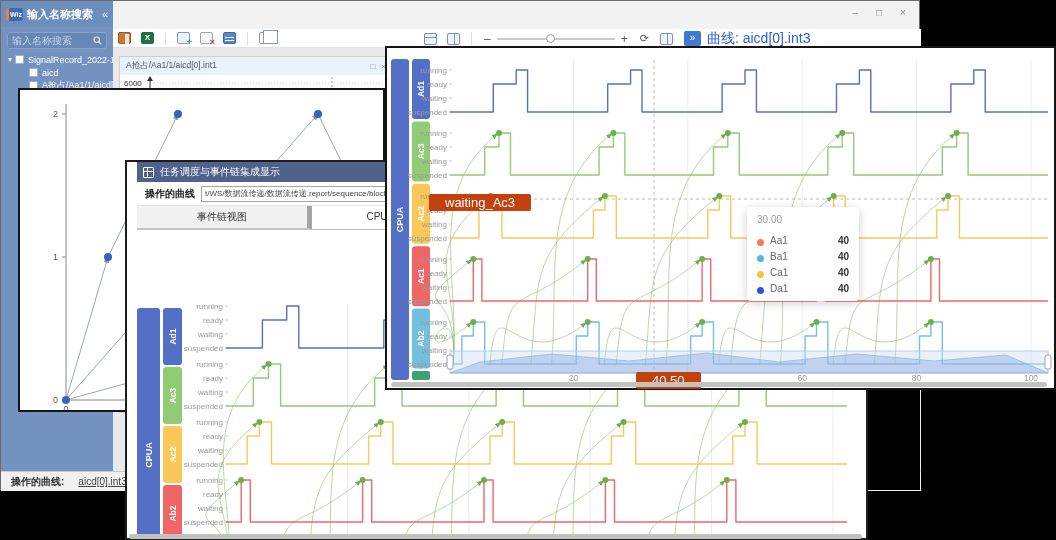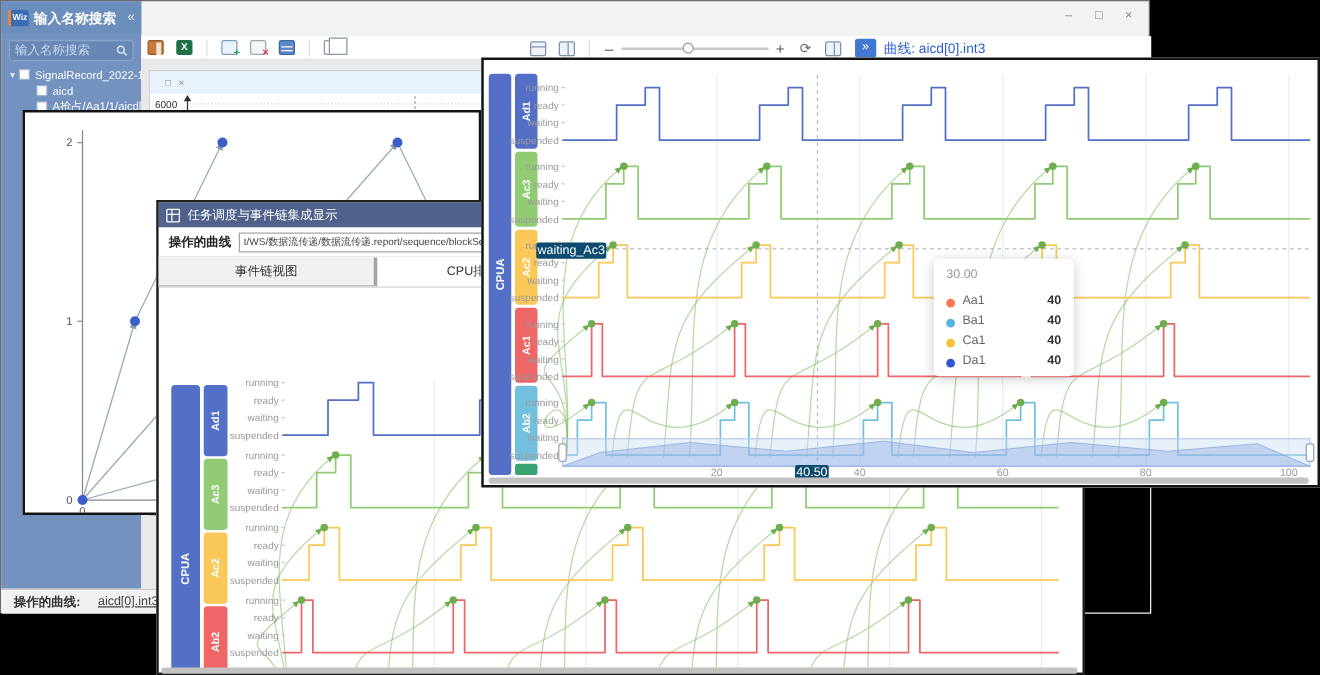--- a/index.html
+++ b/index.html
@@ -50,55 +50,55 @@
   .ic-panel { border:1px solid #7d90ad; background:#eef3fa; }
   .ic-panel.h:after{content:"";position:absolute;left:0;right:0;top:3px;height:1px;background:#7d90ad;}
   .ic-panel.v:after{content:"";position:absolute;top:0;bottom:0;left:6px;width:1px;background:#7d90ad;}
   #right-tools { position:absolute; left:306px; top:0; height:19px; display:flex; align-items:center; }
   #zoom-minus,#zoom-plus { color:#555; font-size:12px; margin:0 6px; }
   #slider-track { width:118px; height:2px; background:#c9c9c9; border-radius:1px; position:relative; }
   #slider-knob { position:absolute; left:42%; top:-4px; width:9px; height:9px; background:#fff; border:1px solid #999; border-radius:50%; }
   #refresh-icon { color:#666; font-size:11px; margin:0 6px; }
   #expand-btn { width:17px; height:15px; background:#4178d4; border-radius:2px; color:#fff; font-size:10px;
     text-align:center; line-height:14px; margin:0 6px; }
-  #curve-label { color:#2d5fd3; font-size:11px; white-space:nowrap; }
+  #curve-label { color:#2d5fd3; font-size:14px; white-space:nowrap; }
   #mdi { position:absolute; left:112px; top:47px; width:808px; height:423px; background:#e9e9e9; }
   #doc-panel { position:absolute; left:6px; top:8px; width:274px; height:357px; background:#fff; border:1px solid #cfcfcf; }
   #doc-header { height:18px; background:#e8f2fc; display:flex; align-items:center; padding:0 6px; }
   #doc-title { font-size:8.5px; color:#555; flex:1; white-space:nowrap; overflow:hidden; }
   .doc-ctl { color:#8a8a8a; font-size:8px; margin-left:6px; }
   #status-bar { position:absolute; left:0; top:470px; width:920px; height:20px; background:#f1f1f1;
     border-top:1px solid #c9c9c9; display:flex; align-items:center; font-size:10px; }
   #status-label { color:#333; margin-left:10px;font-weight:bold; }
   #status-value { color:#444; margin-left:14px;text-decoration:underline; }
   #black-patch { position:absolute; left:868px; top:390px; width:52px; height:100px; background:#000; }
 
   
   #graph-window { left:18px; top:88px; width:367px; height:324px; border:2px solid #141414; }
 
   
-  #mid-window { left:125px; top:160px; width:743px; height:380px; border:2px solid #1d1d1d; }
+  #mid-window { left:125px; top:160px; width:743px; height:380px; border:2px solid #1d1d1d;padding-left:10px; }
   #mid-titlebar { height:20px; background:#50618b; display:flex; align-items:center; padding:0 6px; }
   #mid-title-icon { width:11px; height:11px; border:1px solid #fff; border-radius:1px; position:relative; flex:none; }
   #mid-title-icon:after { content:""; position:absolute; left:3px; top:0; bottom:0; width:1px; background:#fff; }
   #mid-title-icon:before { content:""; position:absolute; top:3px; left:0; right:0; height:1px; background:#fff; }
   #mid-title { color:#fff; font-size:10px; margin-left:6px; }
   #file-row { height:24px; background:#fff; display:flex; align-items:center; border-bottom:1px solid #e5e5e5; }
   #open-file-label { font-size:10px; font-weight:bold; color:#222; margin:0 6px 0 8px; white-space:nowrap; }
   #file-path { width:580px; height:16px; border:1px solid #a5a5a5; font-size:8px; color:#444; padding:0 3px;
     font-family:inherit; background:#fff; }
   #tabbar { height:24px; display:flex; border-bottom:1px solid #c3c3c3; background:#fff; }
-  .tab { width:175px; border-right:3px solid #a3a3a3; background:#f1f1f1; font-size:10px; color:#333;
+  .tab { width:175px; border-right:5px solid #a3a3a3; background:#f1f1f1; font-size:10px; color:#333;
     display:flex; align-items:center; justify-content:center; border-bottom:1px solid #c3c3c3; }
   .tab.active { background:#fff; border-bottom:1px solid #fff; }
   .scrollbar-h { position:absolute; background:#c2c2c2; border-radius:3px; }
 
   
   #front-window { left:385px; top:46px; width:671px; height:344px; border:2px solid #141414; }
-  .badge { position:absolute; background:#0c4a6e; color:#fff; font-size:10px; padding:1px 1px;
+  .badge { position:absolute; background:#c2410c; color:#fff; font-size:13px; padding:1px 16px;
     border-radius:2px; white-space:nowrap; }
   #tooltip { position:absolute; left:360px; top:159px; width:112px; background:#fff; border-radius:4px;
     box-shadow:0 2px 10px rgba(0,0,0,.2); padding:7px 10px; }
   #tooltip-header { font-size:10px; color:#999; margin-bottom:5px; }
   .tt-row { display:flex; align-items:flex-end; height:16px; }
   .tt-dot { width:7px; height:7px; border-radius:50%; flex:none; margin-right:6px; }
   .tt-name { font-size:10px; color:#666; }
   .tt-val { font-size:10px; font-weight:bold; color:#333; margin-left:auto; }
   svg { display:block; }
 </style>
@@ -166,20 +166,21 @@
         <div id="refresh-icon">⟳</div>
         <div class="tb-ic ic-panel v"></div>
         <div id="expand-btn">»</div>
         <div id="curve-label">曲线: aicd[0].int3</div>
       </div>
     </div>
 
     <div id="mdi">
       <div id="doc-panel">
         <div id="doc-header">
+          <div id="doc-title">A抢占/Aa1/1/aicd[0].int1</div>
           <span class="doc-ctl">□</span>
           <span class="doc-ctl">×</span>
         </div>
         <svg id="doc-axis" width="272" height="20">
             <text x="4" y="11" font-family="&quot;Liberation Sans&quot;,&quot;DejaVu Sans&quot;,sans-serif" font-size="8" fill="#333">6000</text>
             <line x1="30" y1="16" x2="30" y2="4" stroke="#333" stroke-width="1"></line>
             <path d="M27,6 L30,1 L33,6 Z" fill="#333"></path>
             <line x1="34" y1="8" x2="268" y2="8" stroke="#ccc" stroke-width="1" stroke-dasharray="1,2"></line>
             <line x1="212" y1="2" x2="212" y2="14" stroke="#999" stroke-width="1" stroke-dasharray="2,2"></line>
           </svg>

